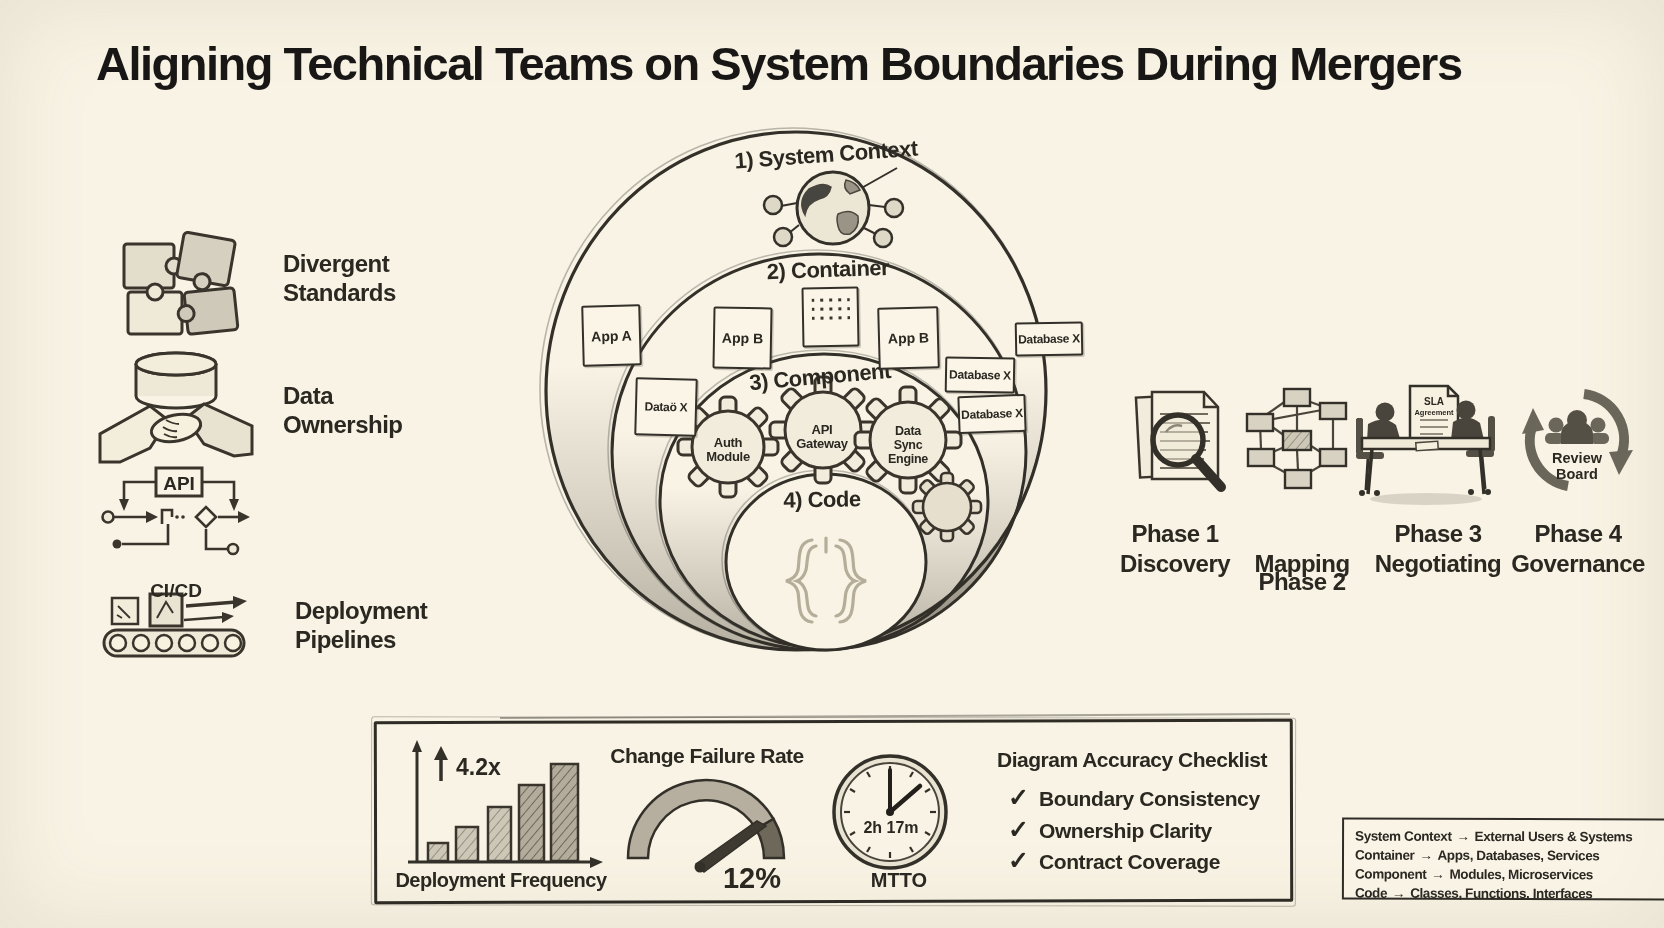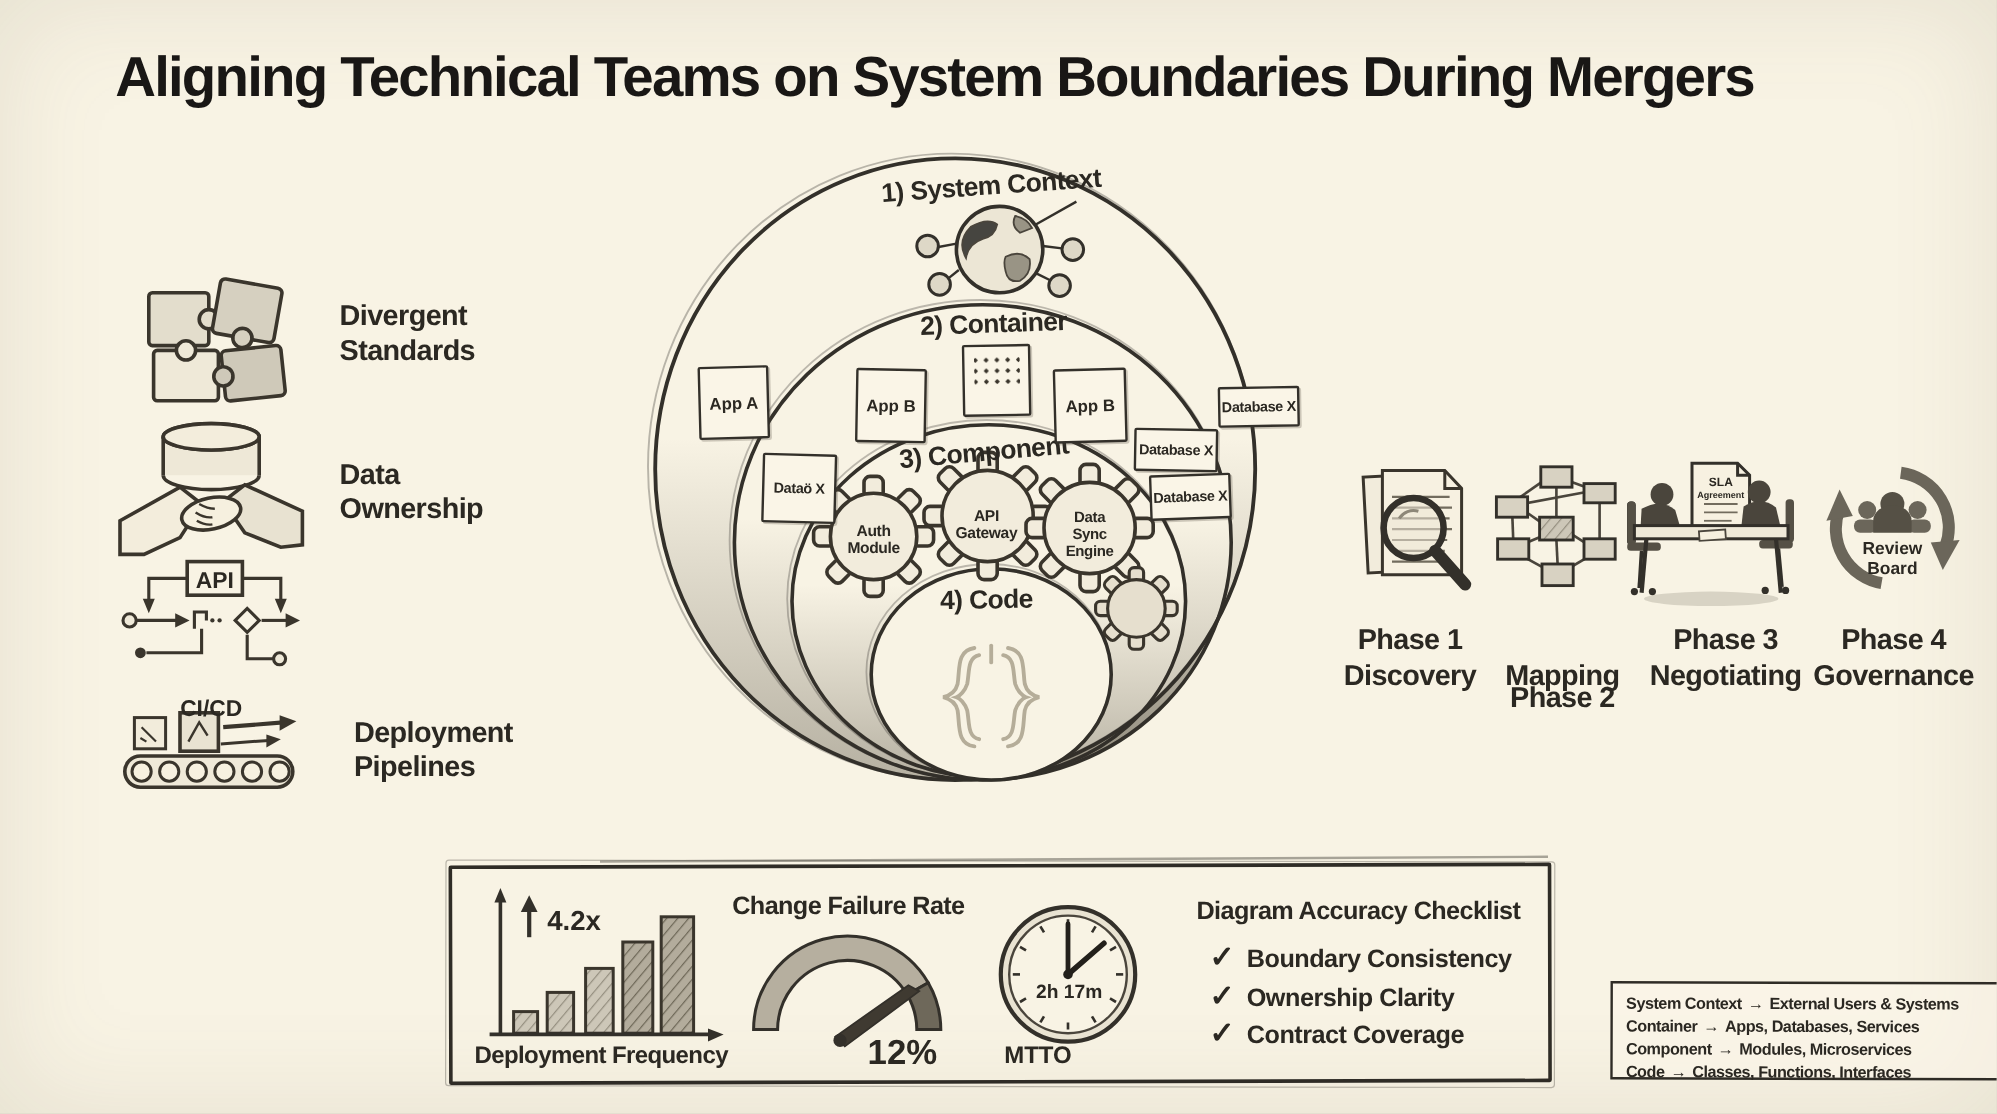--- a/index.html
+++ b/index.html
@@ -406,21 +406,21 @@
 <div class="abs badge ctr pre" style="left:1577px;top:450px;">Review
 Board</div>
 
 <div class="panel"></div>
 
 <div class="abs m-txt" style="left:456px;top:754px;font-size:23px;">4.2x</div>
 <div class="abs m-txt ctr" style="left:501px;top:869px;font-size:20px;letter-spacing:-.5px;white-space:nowrap;">Deployment Frequency</div>
 <div class="abs m-txt ctr" style="left:707px;top:744px;font-size:21px;letter-spacing:-.5px;white-space:nowrap;">Change Failure Rate</div>
 <div class="abs m-txt ctr" style="left:704px;top:862px;font-size:29px;margin-left:48px;">12%</div>
 <div class="abs m-txt ctr" style="left:891px;top:819px;font-size:16px;">2h 17m</div>
-<div class="abs m-txt ctr" style="left:865px;top:869px;font-size:20px;">MTTO</div>
+<div class="abs m-txt ctr" style="left:899px;top:869px;font-size:20px;">MTTO</div>
 <div class="abs m-txt ctr" style="left:1132px;top:748px;font-size:21px;letter-spacing:-.5px;white-space:nowrap;">Diagram Accuracy Checklist</div>
 
 <div class="check-row" style="left:1008px;top:783px;">
   <span class="check-glyph">✓</span>
   <span class="check-label">Boundary Consistency</span>
 </div>
 <div class="check-row" style="left:1008px;top:815px;">
   <span class="check-glyph">✓</span>
   <span class="check-label">Ownership Clarity</span>
 </div>

